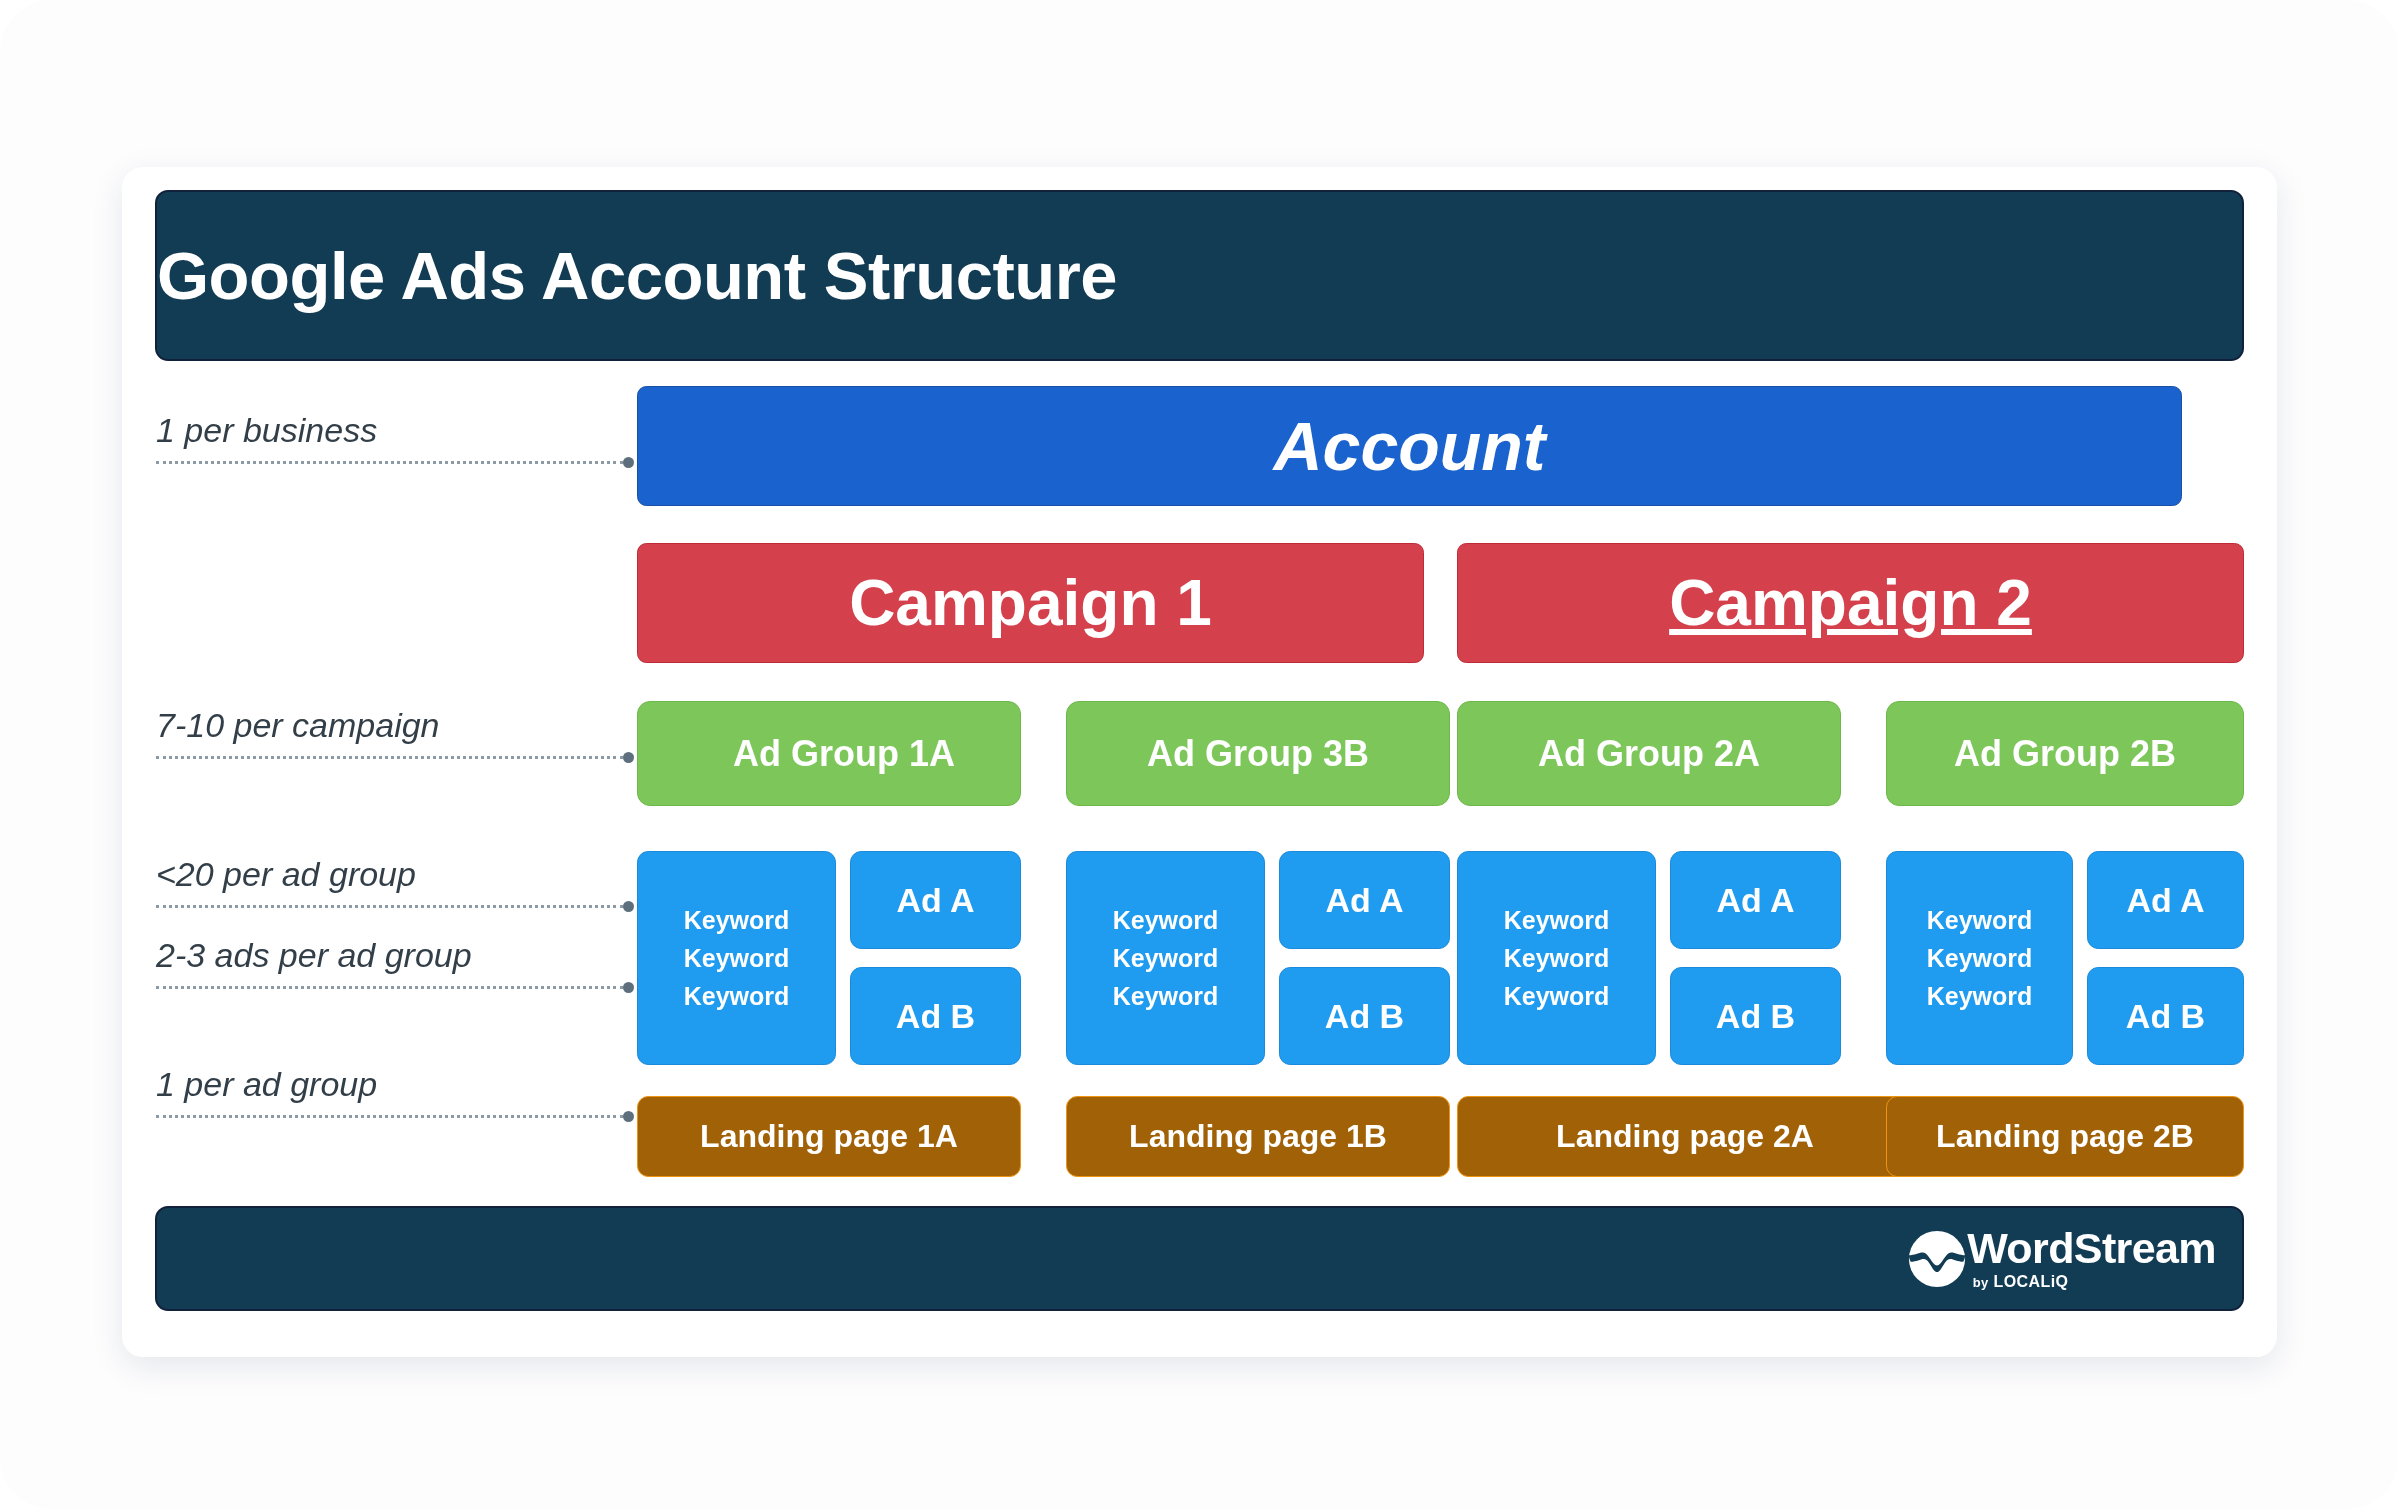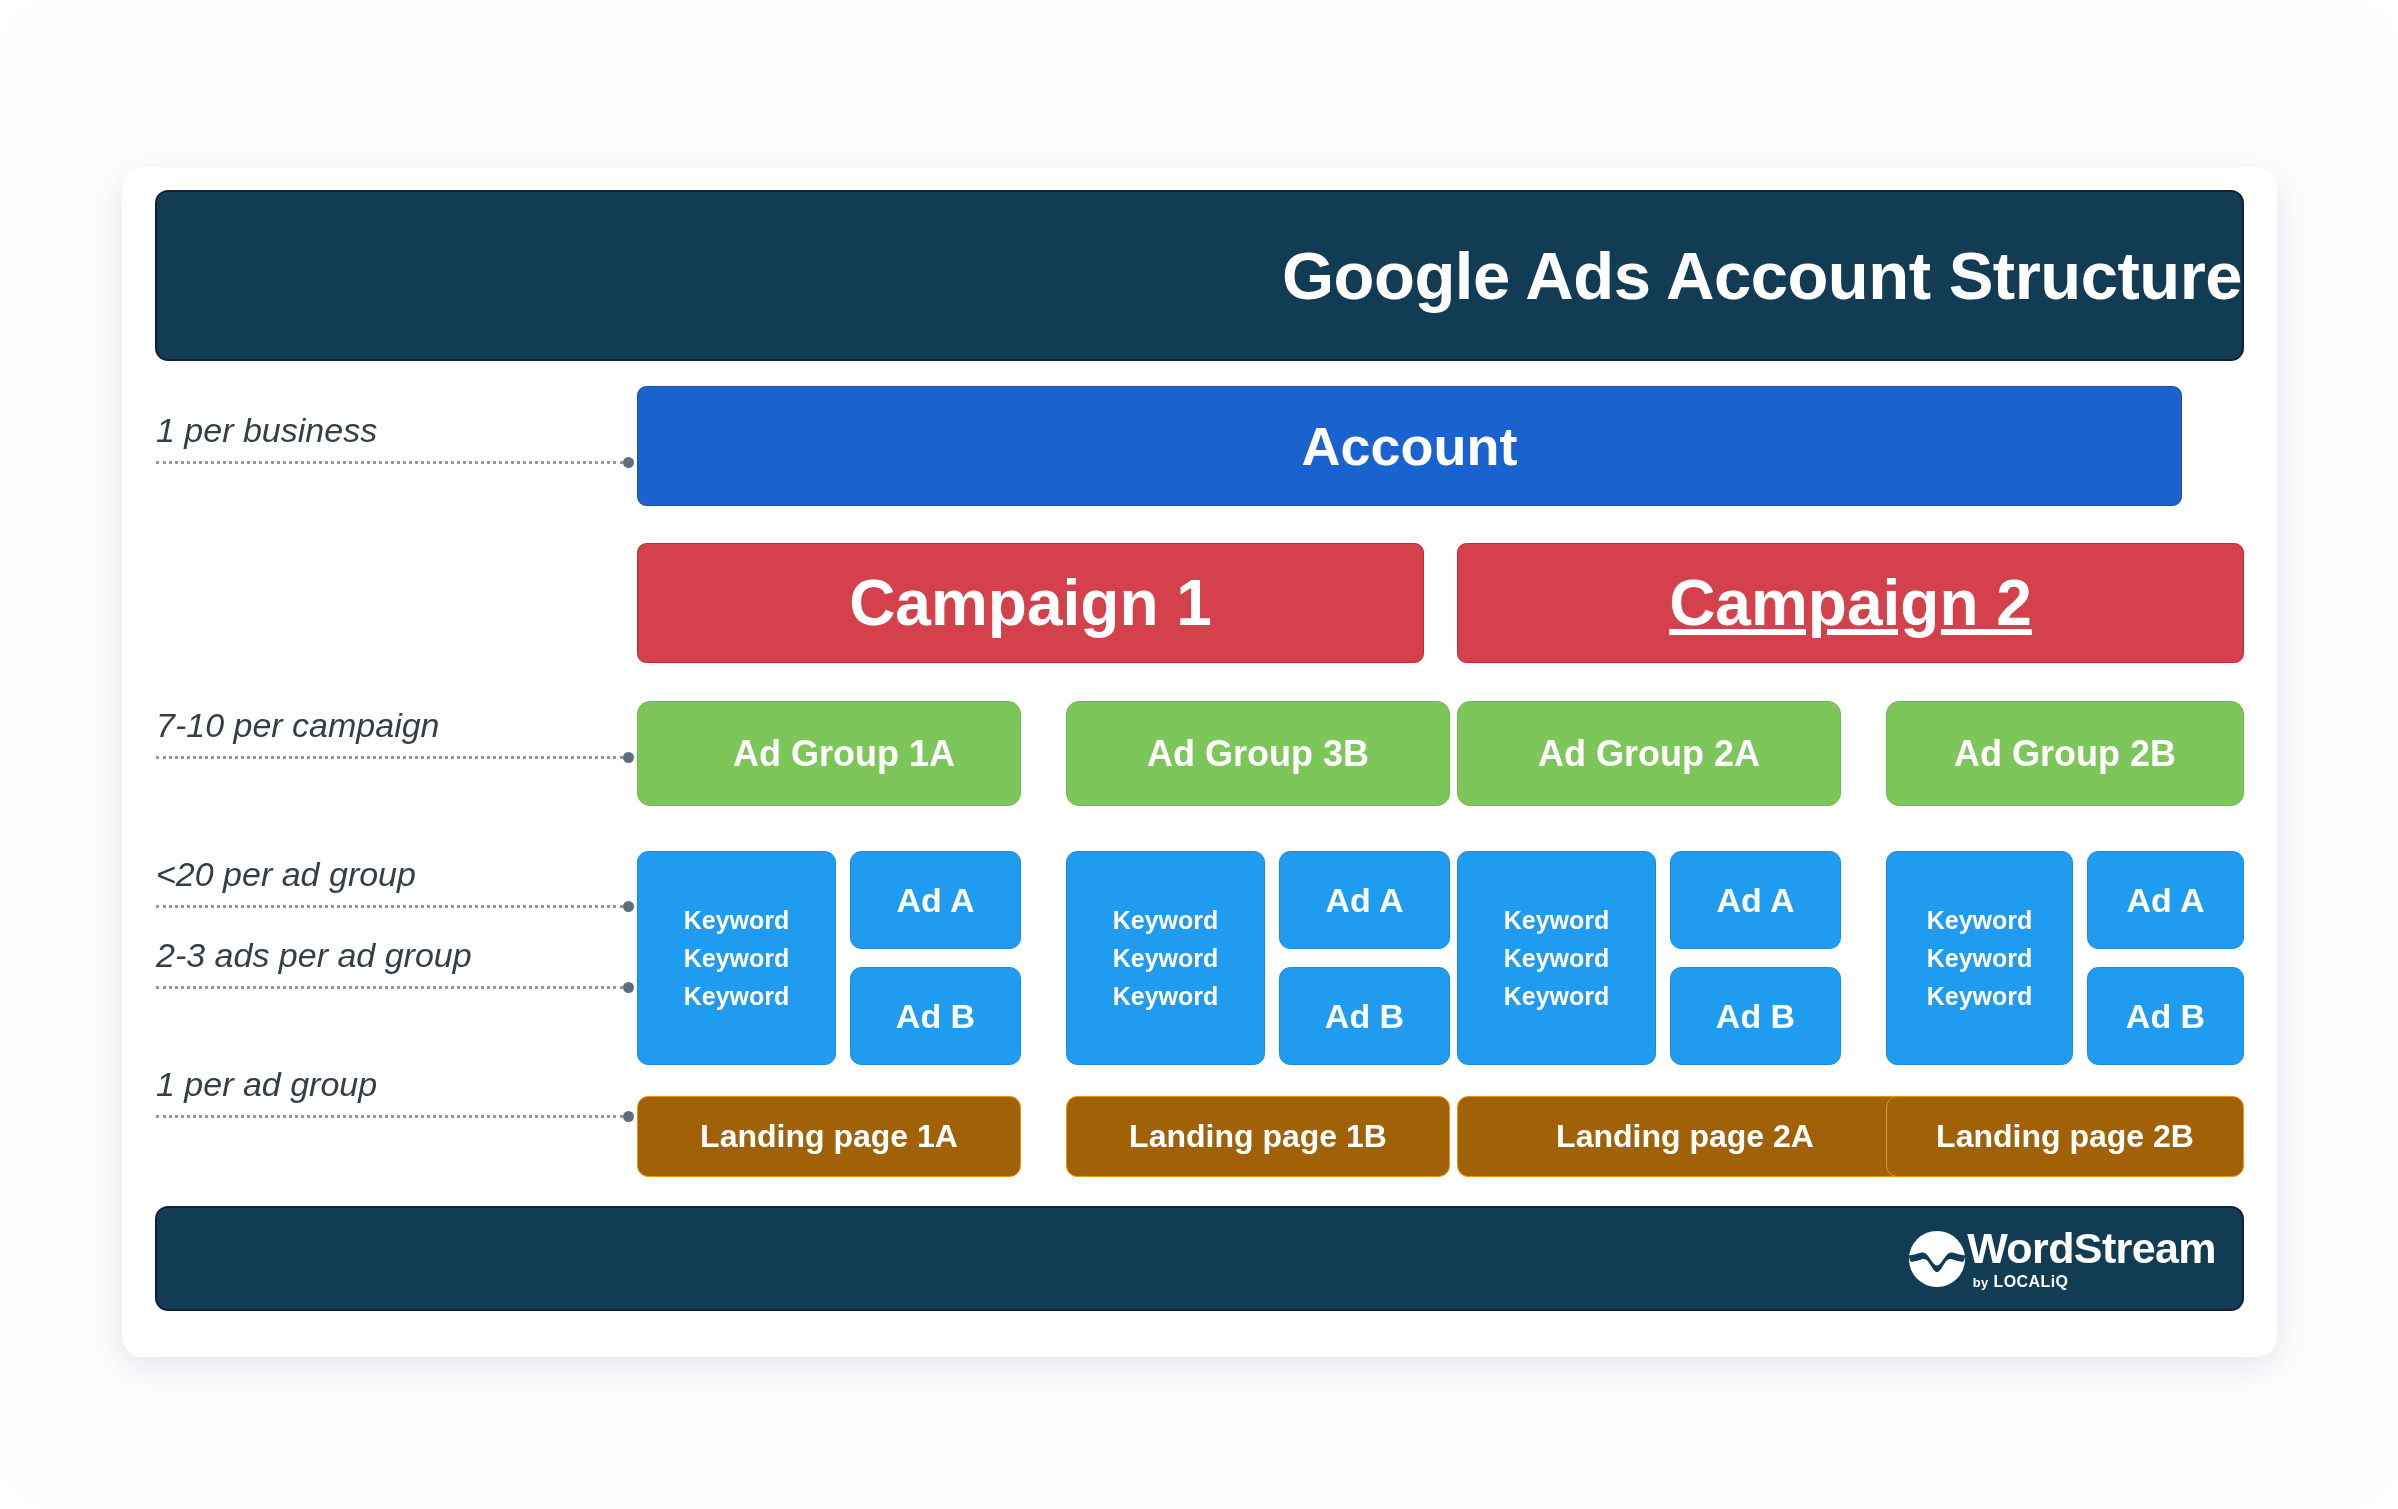--- a/index.html
+++ b/index.html
@@ -43,21 +43,21 @@
     left: 155px;
     top: 190px;
     width: 2089px;
     height: 171px;
     background: #123c54;
     border: 2.8px solid #11213c;
     border-radius: 13px;
     box-sizing: border-box;
     display: flex;
     align-items: center;
-    justify-content: flex-end;
+    justify-content: flex-start;
   }
   #header-title {
     color: #ffffff;
     font-size: 67px;
     font-weight: bold;
     letter-spacing: -0.5px;
     white-space: nowrap;
   }
 
   
@@ -152,22 +152,23 @@
     font-weight: bold;
     text-align: center;
     border-radius: 11.2px;
   }
 
   
   #account-node {
     left: 0; top: 386px; width: 1545px; height: 120px;
     background: #1a63ce;
     border: 1.9px solid #1b4fa6;
-    font-size: 54px;
+    font-size: 68px;
     border-radius: 9.4px;
+    font-style: italic;
   }
 
   
   .campaign-node {
     top: 543px; height: 120px;
     background: #d4414c;
     border: 1.9px solid #c02a36;
     font-size: 64px;
     border-radius: 9.4px;
   }

